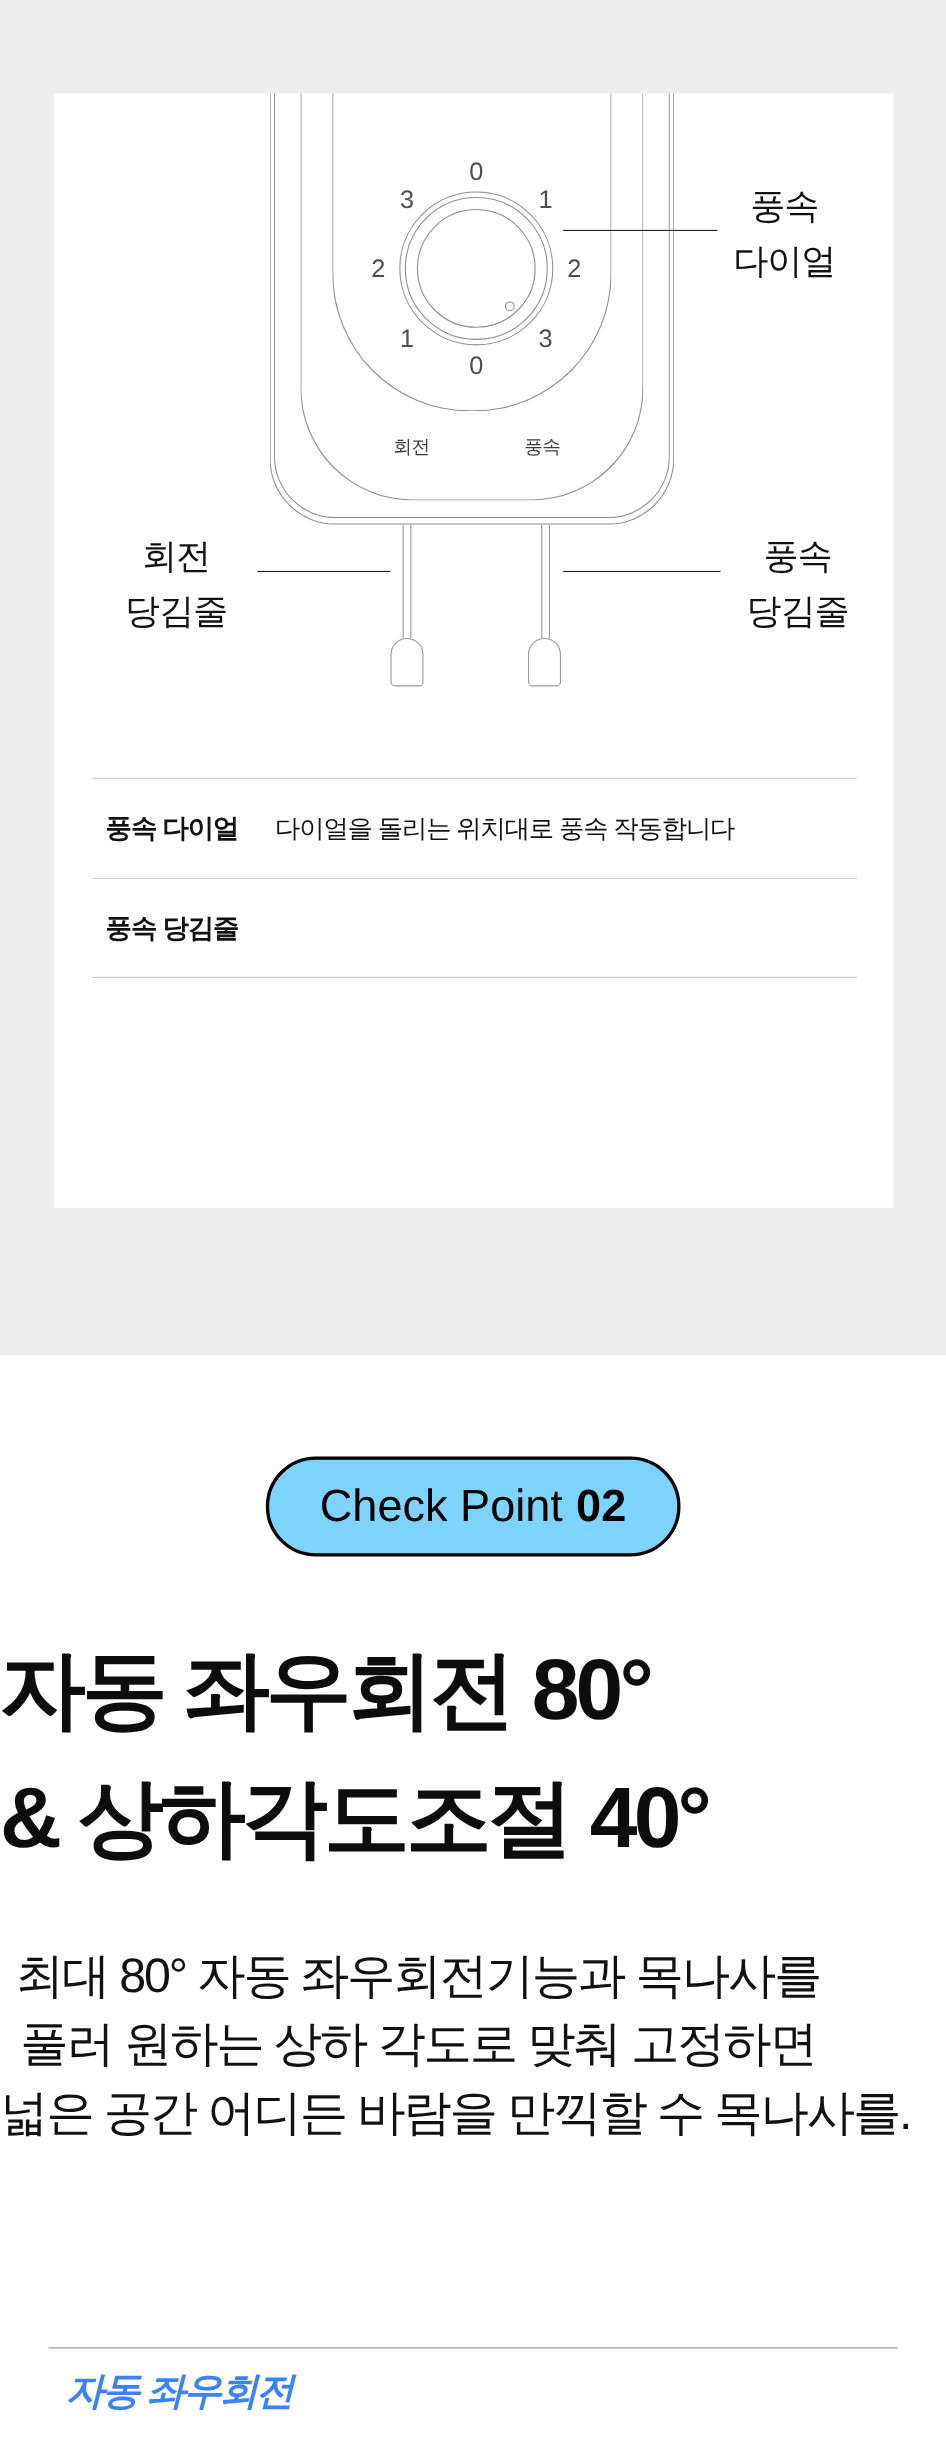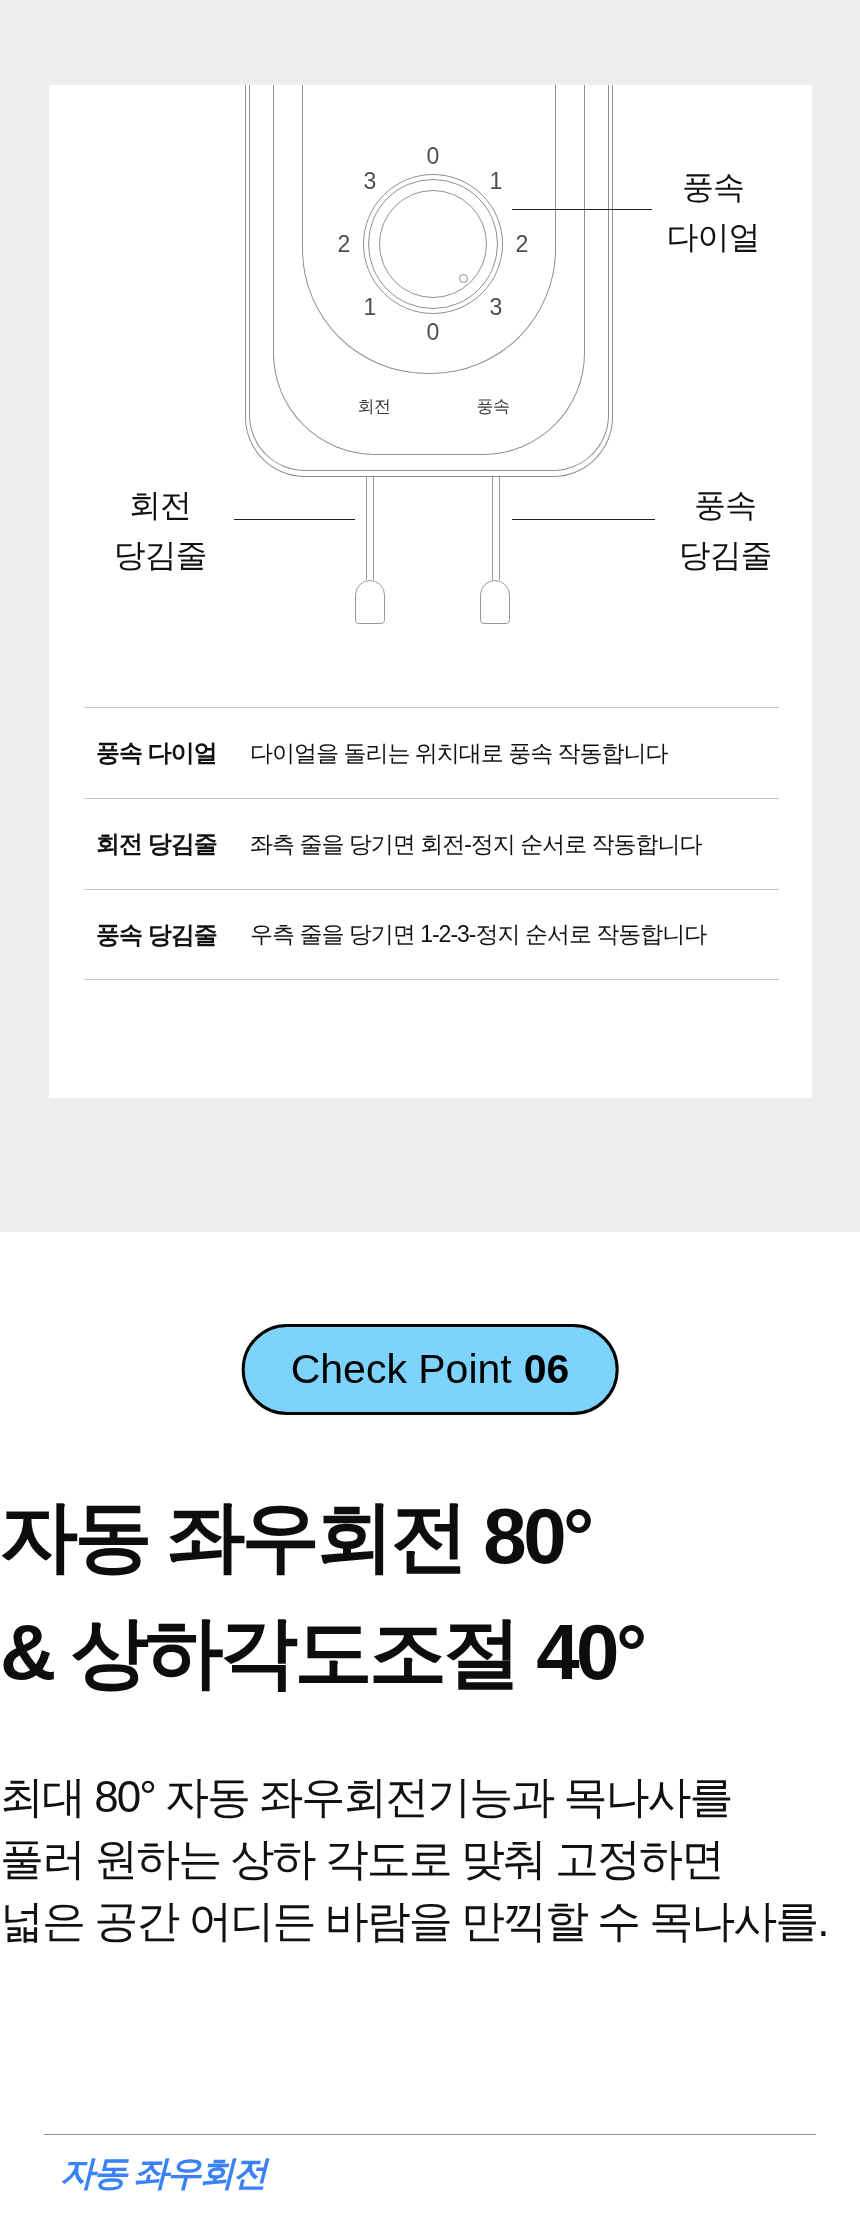--- a/index.html
+++ b/index.html
@@ -71,21 +71,21 @@
   
   .badge { position:absolute; left:50%; top:1324px; transform:translateX(-50%);
            height:91px; padding:0 46px; border:3.5px solid #000; border-radius:46px;
            display:flex; align-items:center; gap:12px; background:#7dd3fc;
            font-size:41px; color:#000; white-space:nowrap; }
   .badge .num { font-weight:bold; }
 
   .headline { position:absolute; left:0; top:1478px; width:860px; 
               font-size:78px; font-weight:800; line-height:116px; letter-spacing:-3.5px;
               color:#0d0d0d; white-space:nowrap; }
-  .bodytext { position:absolute; left:0; top:1766px; width:760px; text-align:left;
+  .bodytext { position:absolute; left:0; top:1766px; width:760px; text-align:center;
               font-size:44px; font-weight:400; line-height:62px; letter-spacing:-2px;
               color:#111; white-space:nowrap; }
 
   .bottom-divider { position:absolute; left:44px; top:2134px; width:772px; height:0;
                     border-top:1.5px solid #909090; }
   .bottom-title { position:absolute; left:60px; top:2150px; font-size:35px; font-weight:bold;
                   letter-spacing:-2px; color:#3b82f6;font-style:italic; }
 </style>
 </head>
 <body>
@@ -138,35 +138,30 @@
         <div>풍속</div>
         <div>당김줄</div>
       </div>
 
       <div class="spec-table">
         <div class="spec-row">
           <span class="spec-label">풍속 다이얼</span>
           <span class="spec-desc">다이얼을 돌리는 위치대로 풍속 작동합니다</span>
         </div>
         <div class="spec-row">
-          <span class="spec-label">회전 당김줄</span>
-          <span class="spec-desc">좌측 줄을 당기면 회전-정지 순서로 작동합니다</span>
-        </div>
-        <div class="spec-row">
           <span class="spec-label">풍속 당김줄</span>
-          <span class="spec-desc">우측 줄을 당기면 1-2-3-정지 순서로 작동합니다</span>
         </div>
       </div>
 
     </div>
   </div>
 
   <div class="badge">
     <span>Check Point</span>
-    <span class="num">06</span>
+    <span class="num">02</span>
   </div>
 
   <div class="headline">
     <div>자동 좌우회전 80°</div>
     <div>&amp; 상하각도조절 40°</div>
   </div>
 
   <div class="bodytext">
     <div>최대 80° 자동 좌우회전기능과 목나사를</div>
     <div>풀러 원하는 상하 각도로 맞춰 고정하면</div>

